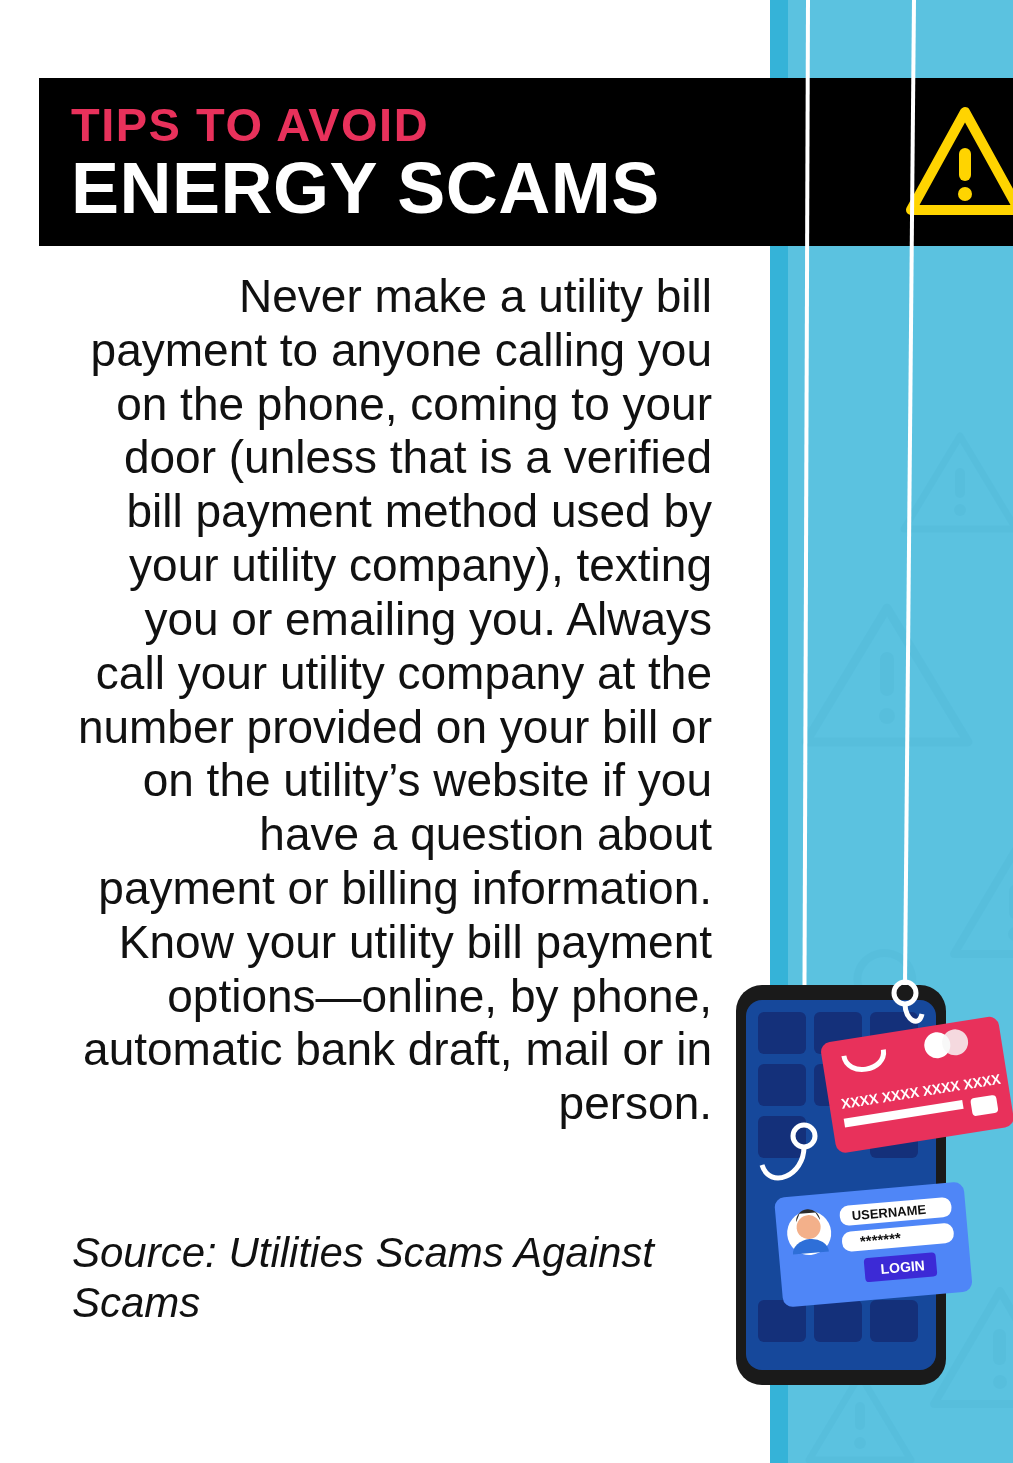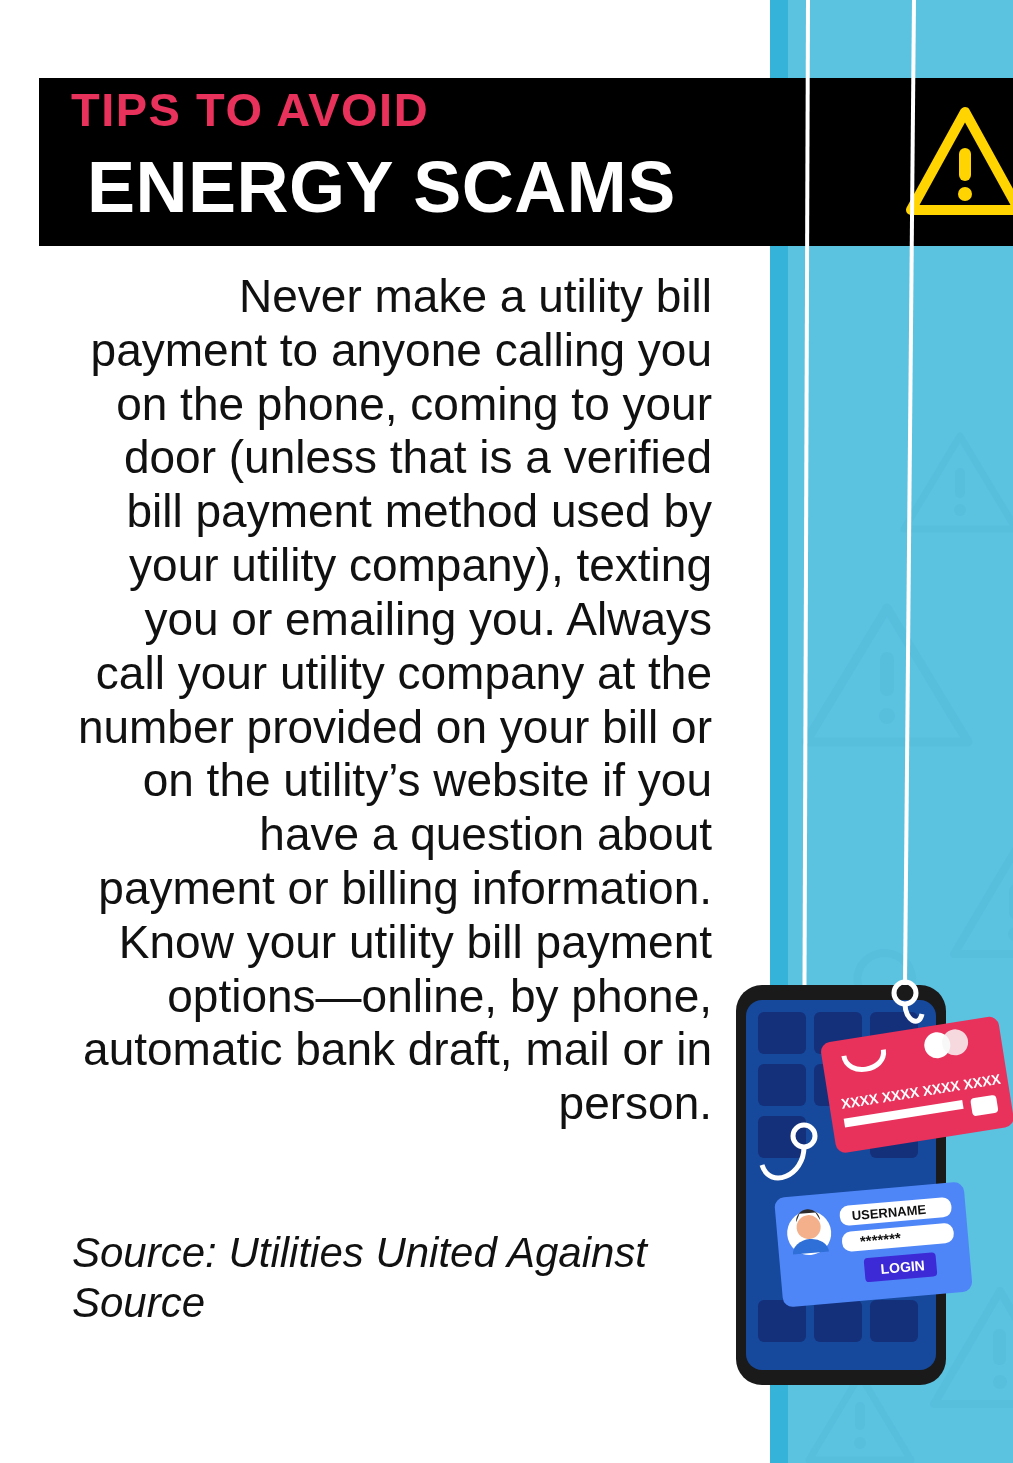--- a/index.html
+++ b/index.html
@@ -70,21 +70,21 @@
     letter-spacing: 1.5px;
     line-height: 1.05;
     margin: 0 0 2px 0;
   }
   #headline {
     color: #ffffff;
     font-size: 72px;
     font-weight: bold;
     letter-spacing: 0.5px;
     line-height: 1.0;
-    margin: 16px;
+    margin: 0;
   }
   #header-warning {
     flex: 0 0 auto;
     width: 120px;
     height: 112px;
     margin-left: 12px;
   }
 
   
   #body-copy {
@@ -180,21 +180,21 @@
     <div id="header-warning">
       <svg width="120" height="112" viewBox="0 0 120 112">
         <path d="M60 6 L114 104 L6 104 Z" fill="none" stroke="#ffd400" stroke-width="10" stroke-linejoin="round"></path>
         <rect x="54" y="42" width="12" height="33" rx="6" fill="#ffd400"></rect>
         <circle cx="60" cy="88" r="7" fill="#ffd400"></circle>
       </svg>
     </div>
   </div>
 
   <div id="body-copy">Never make a utility bill payment to anyone calling you on the phone, coming to your door (unless that is a verified bill payment method used by your utility company), texting you or emailing you. Always call your utility company at the number provided on your bill or on the utility’s website if you have a question about payment or billing information. Know your utility bill payment options—online, by phone, automatic bank draft, mail or in person.</div>
-  <div id="source-line">Source: Utilities United Against Source</div>
+  <div id="source-line">Source: Utilities Scams Against Scams</div>
 
   <div id="illustration">
     <svg width="313" height="1463" viewBox="0 0 313 1463">
 
       <g stroke="#ffffff" stroke-width="4" fill="none">
         <path d="M108 0 C106 300 104 600 104 1125"></path>
         <path d="M214 0 C210 300 206 600 205 985"></path>
       </g>
 
       <g>

